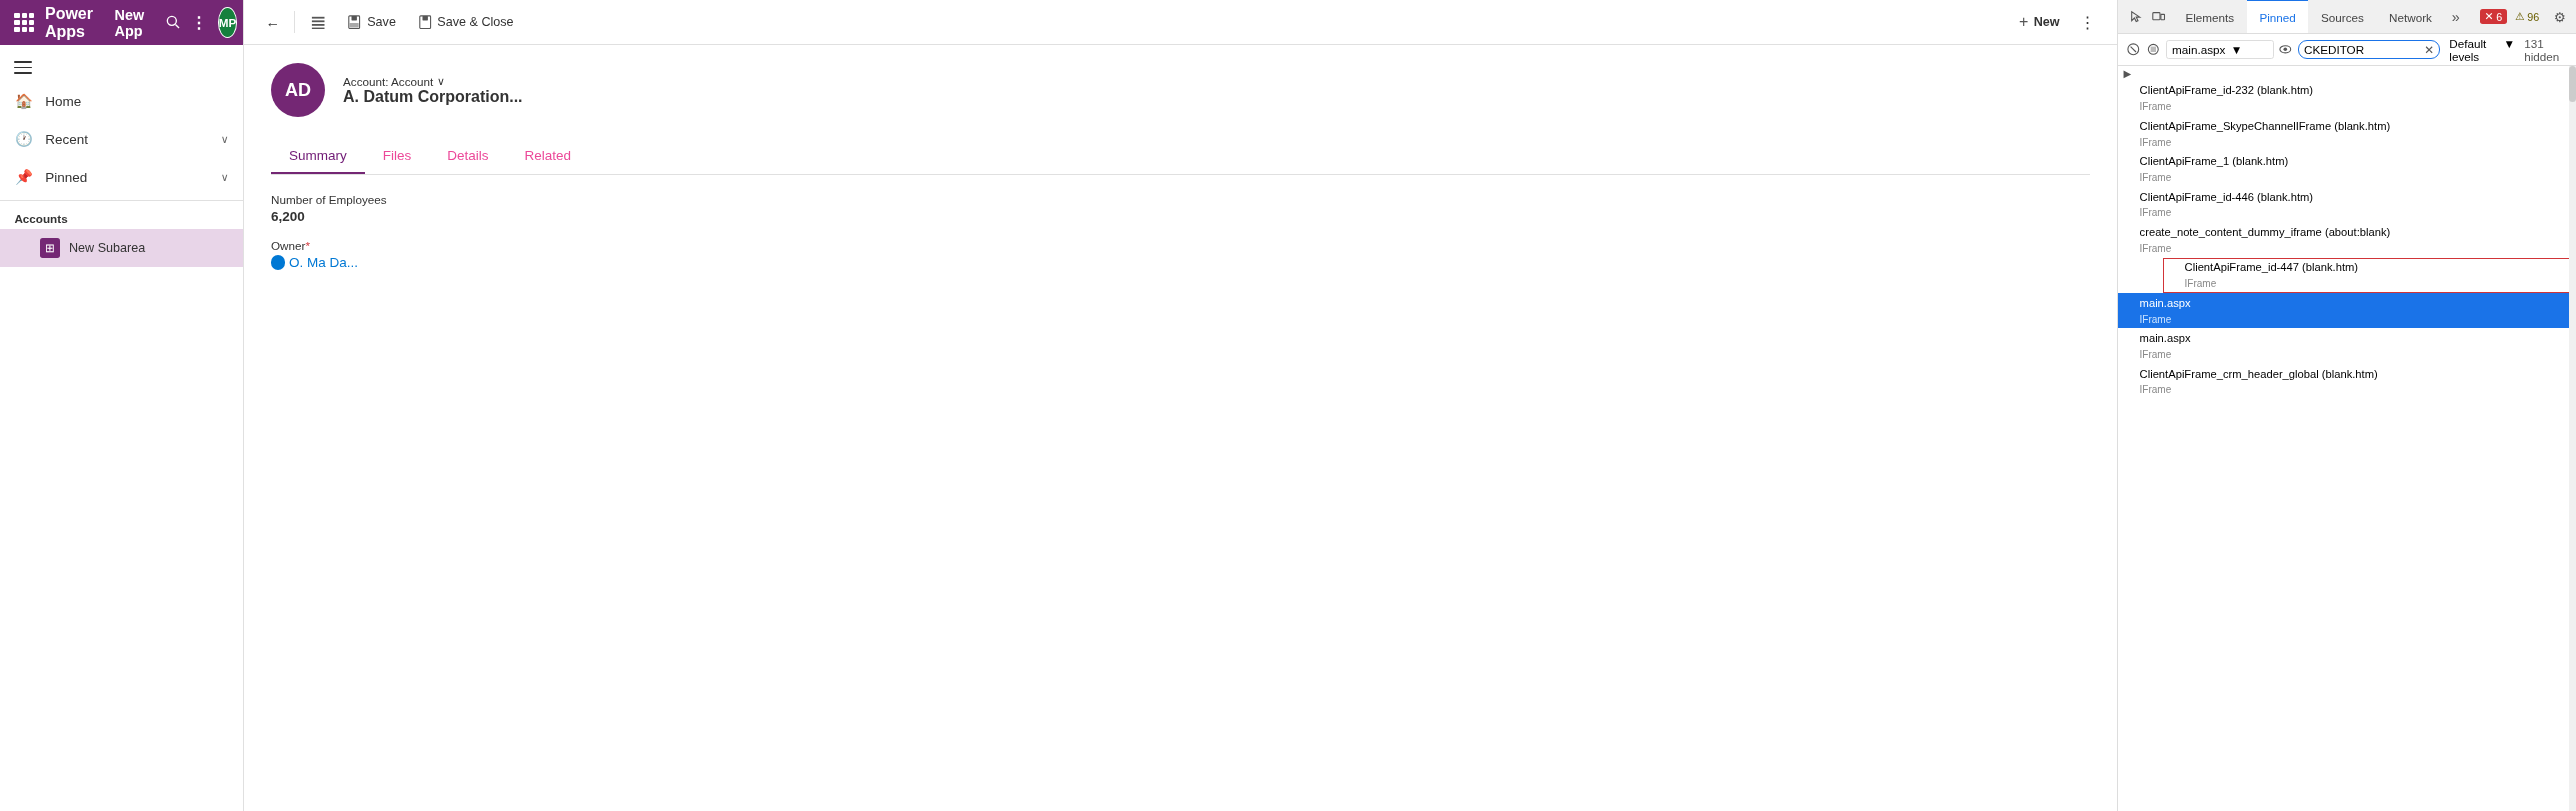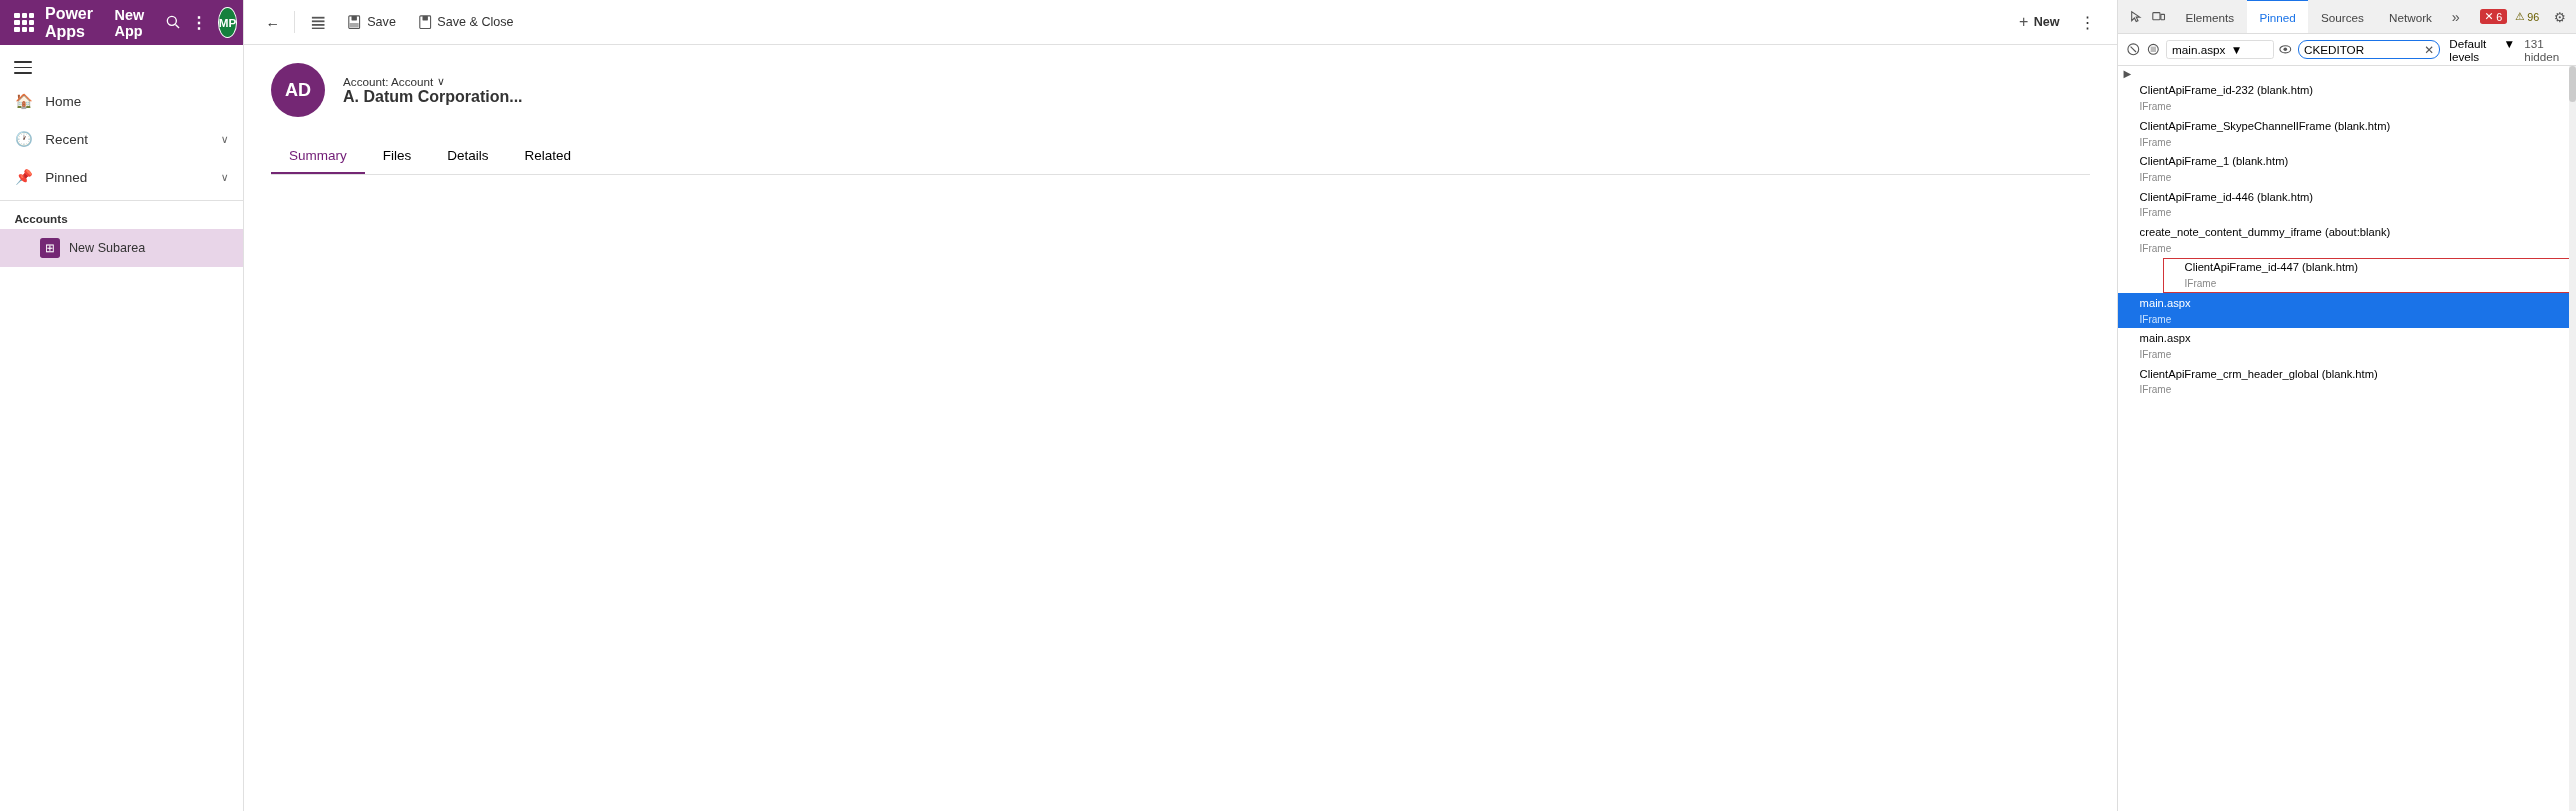--- a/index.html
+++ b/index.html
@@ -302,21 +302,21 @@
       display: flex;
       gap: 0;
       border-bottom: 0.9px solid #e0e0e0;
       margin-bottom: 18px;
     }
 
     .tab {
       padding: 9px 18px;
       cursor: pointer;
       font-size: 13.5px;
-      color: #000000;
+      color: #ec4899;
       border-bottom: 2.7px solid transparent;
     }
 
     .tab.active {
       color: #701a75;
       border-bottom: 2.7px solid #742774;
       font-weight: 400;
     }
 
     
@@ -699,20 +699,35 @@
       </div>
     </div>
 
     <div class="tabs-bar">
       <div class="tab active">Summary</div>
       <div class="tab">Files</div>
       <div class="tab">Details</div>
       <div class="tab">Related</div>
     </div>
 
+    <div class="form-section">
+      <div class="form-field">
+        <div class="form-label">Number of Employees</div>
+        <div class="form-value">6,200</div>
+      </div>
+      <div class="form-field">
+        <div class="form-label">
+          <span>Owner</span><span class="required-star">*</span>
+        </div>
+        <div class="form-link">
+          <span class="form-circle-icon"></span>
+          <span>O. Ma Da...</span>
+        </div>
+      </div>
+    </div>
   </div>
 </div>
 
 <div class="devtools-panel">
 
   <div class="devtools-tabs-bar">
     <div class="devtools-left-icons">
       <div class="tri-icon">
         <svg width="14.4" height="14.4" viewBox="0 0 16 16" fill="none">
           <path d="M3 3 L3 13 L6 10 L8 14 L10 13 L8 9 L12 9 Z" stroke="#555" stroke-width="1.2" fill="none"></path>

